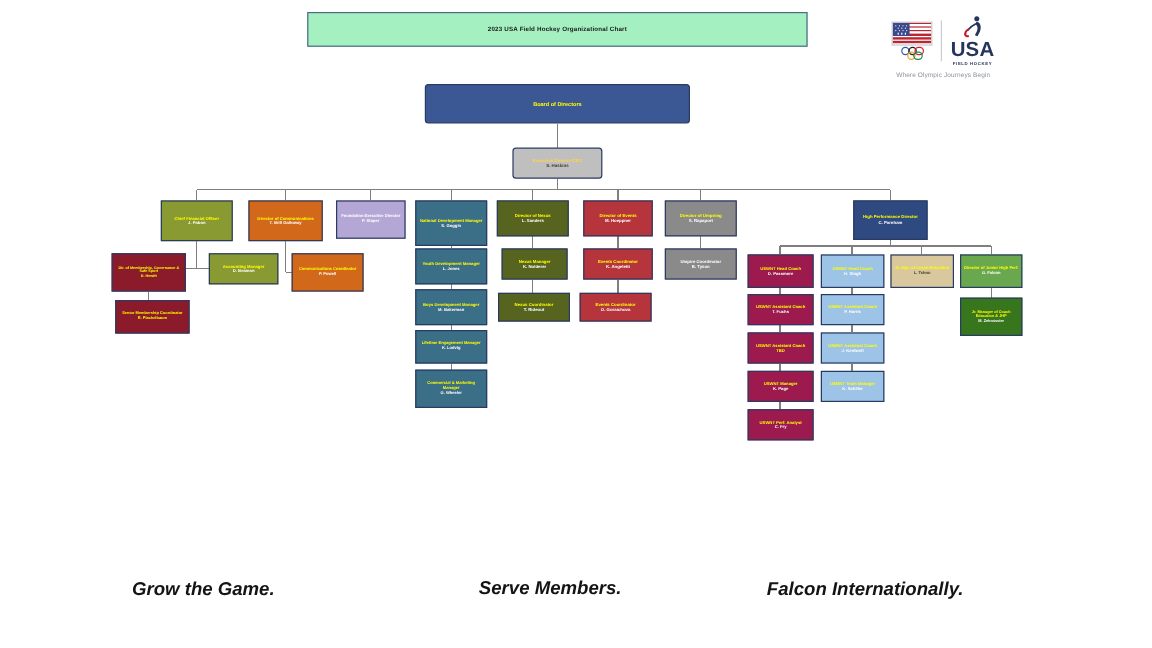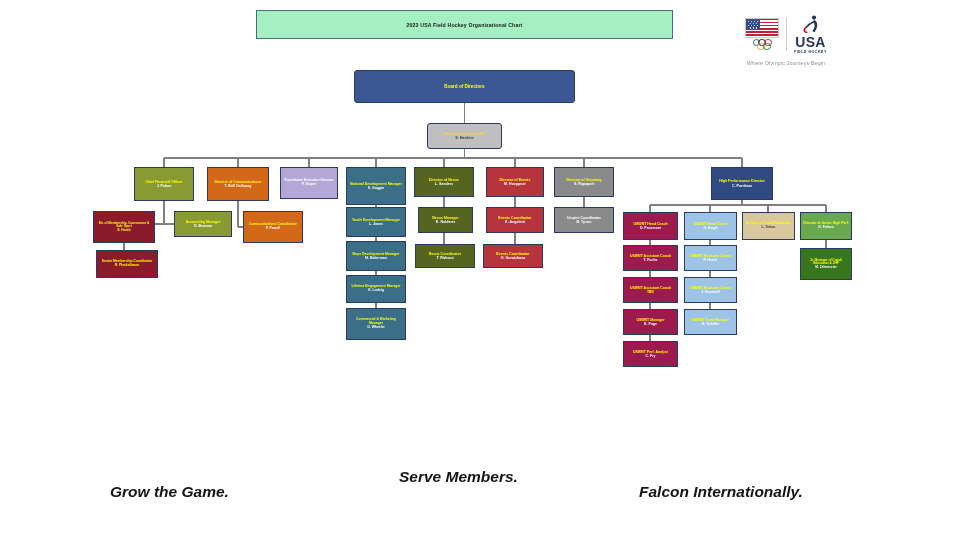--- a/index.html
+++ b/index.html
@@ -44,21 +44,21 @@
   .usflag .canton { position:absolute; left:0; top:0; width:14px; height:10.8px; background:#3b4a8a; }
   .usflag .canton .star { position:absolute; width:1.2px; height:1.2px; background:#fff; border-radius:50%; }
   .ring { width: 7.4px; height: 7.4px; border: 1.35px solid #222; border-radius: 50%; }
   .ring.b { border-color:#2b5ca8; } .ring.k { border-color:#1a1a1a; } .ring.r { border-color:#cf2030; }
   .ring.y { border-color:#efa32a; } .ring.g { border-color:#1f8a4c; }
   .rings-wrap { display:flex; flex-direction:column; align-items:center; }
   .ringline { display:flex; gap:-1px; }
   .divider { width: 0.9px; height: 34px; background: #c8ccd4; }
   .usafh { display:flex; flex-direction:column; align-items:center; }
   .usafh .glyph { height: 20px; width: 30px; position:relative; }
-  .usafh .word { font-size: 14px; font-weight: bold; color:#26355e; letter-spacing:0.2px; line-height:1; }
+  .usafh .word { font-size: 17px; font-weight: bold; color:#26355e; letter-spacing:0.2px; line-height:1; }
   .usafh .sub { font-size: 3.6px; font-weight: bold; color:#26355e; letter-spacing:0.5px; margin-top:1px; }
   #logo-tag {
     text-align: center; font-size: 5.4px; color: #8a8f99; margin-top: 4px; letter-spacing: 0.1px;
   }
 
   
   #chart { position: absolute; left:0; top:0; width:960px; height:540px; }
   #links { position:absolute; left:0; top:0; width:960px; height:540px; pointer-events:none; }
 
   .node {
@@ -349,16 +349,16 @@
         <div class="nm" style="color: rgb(255, 255, 255);">G. Falcon</div>
       </div>
       <div class="node" style="left: 800px; top: 248px; width: 52px; height: 32px; background: rgb(56, 118, 29); font-size: 3.2px;">
         <div class="ttl" style="color: rgb(255, 255, 0);">Jr. Manager of Coach Education &amp; JHP</div>
         <div class="nm" style="color: rgb(255, 255, 255);">M. Zehmisster</div>
       </div>
     </div>
 
   <div id="taglines">
       <div class="tagline" style="left: 110px; top: 483px;">Grow the Game.</div>
-      <div class="tagline" style="left: 399px; top: 468px;">Serve Members.</div>
+      <div class="tagline" style="left: 399px; top: 482px;">Serve Members.</div>
       <div class="tagline" style="left: 639px; top: 483px;">Falcon Internationally.</div>
     </div>
 </div>
 
 </body></html>

